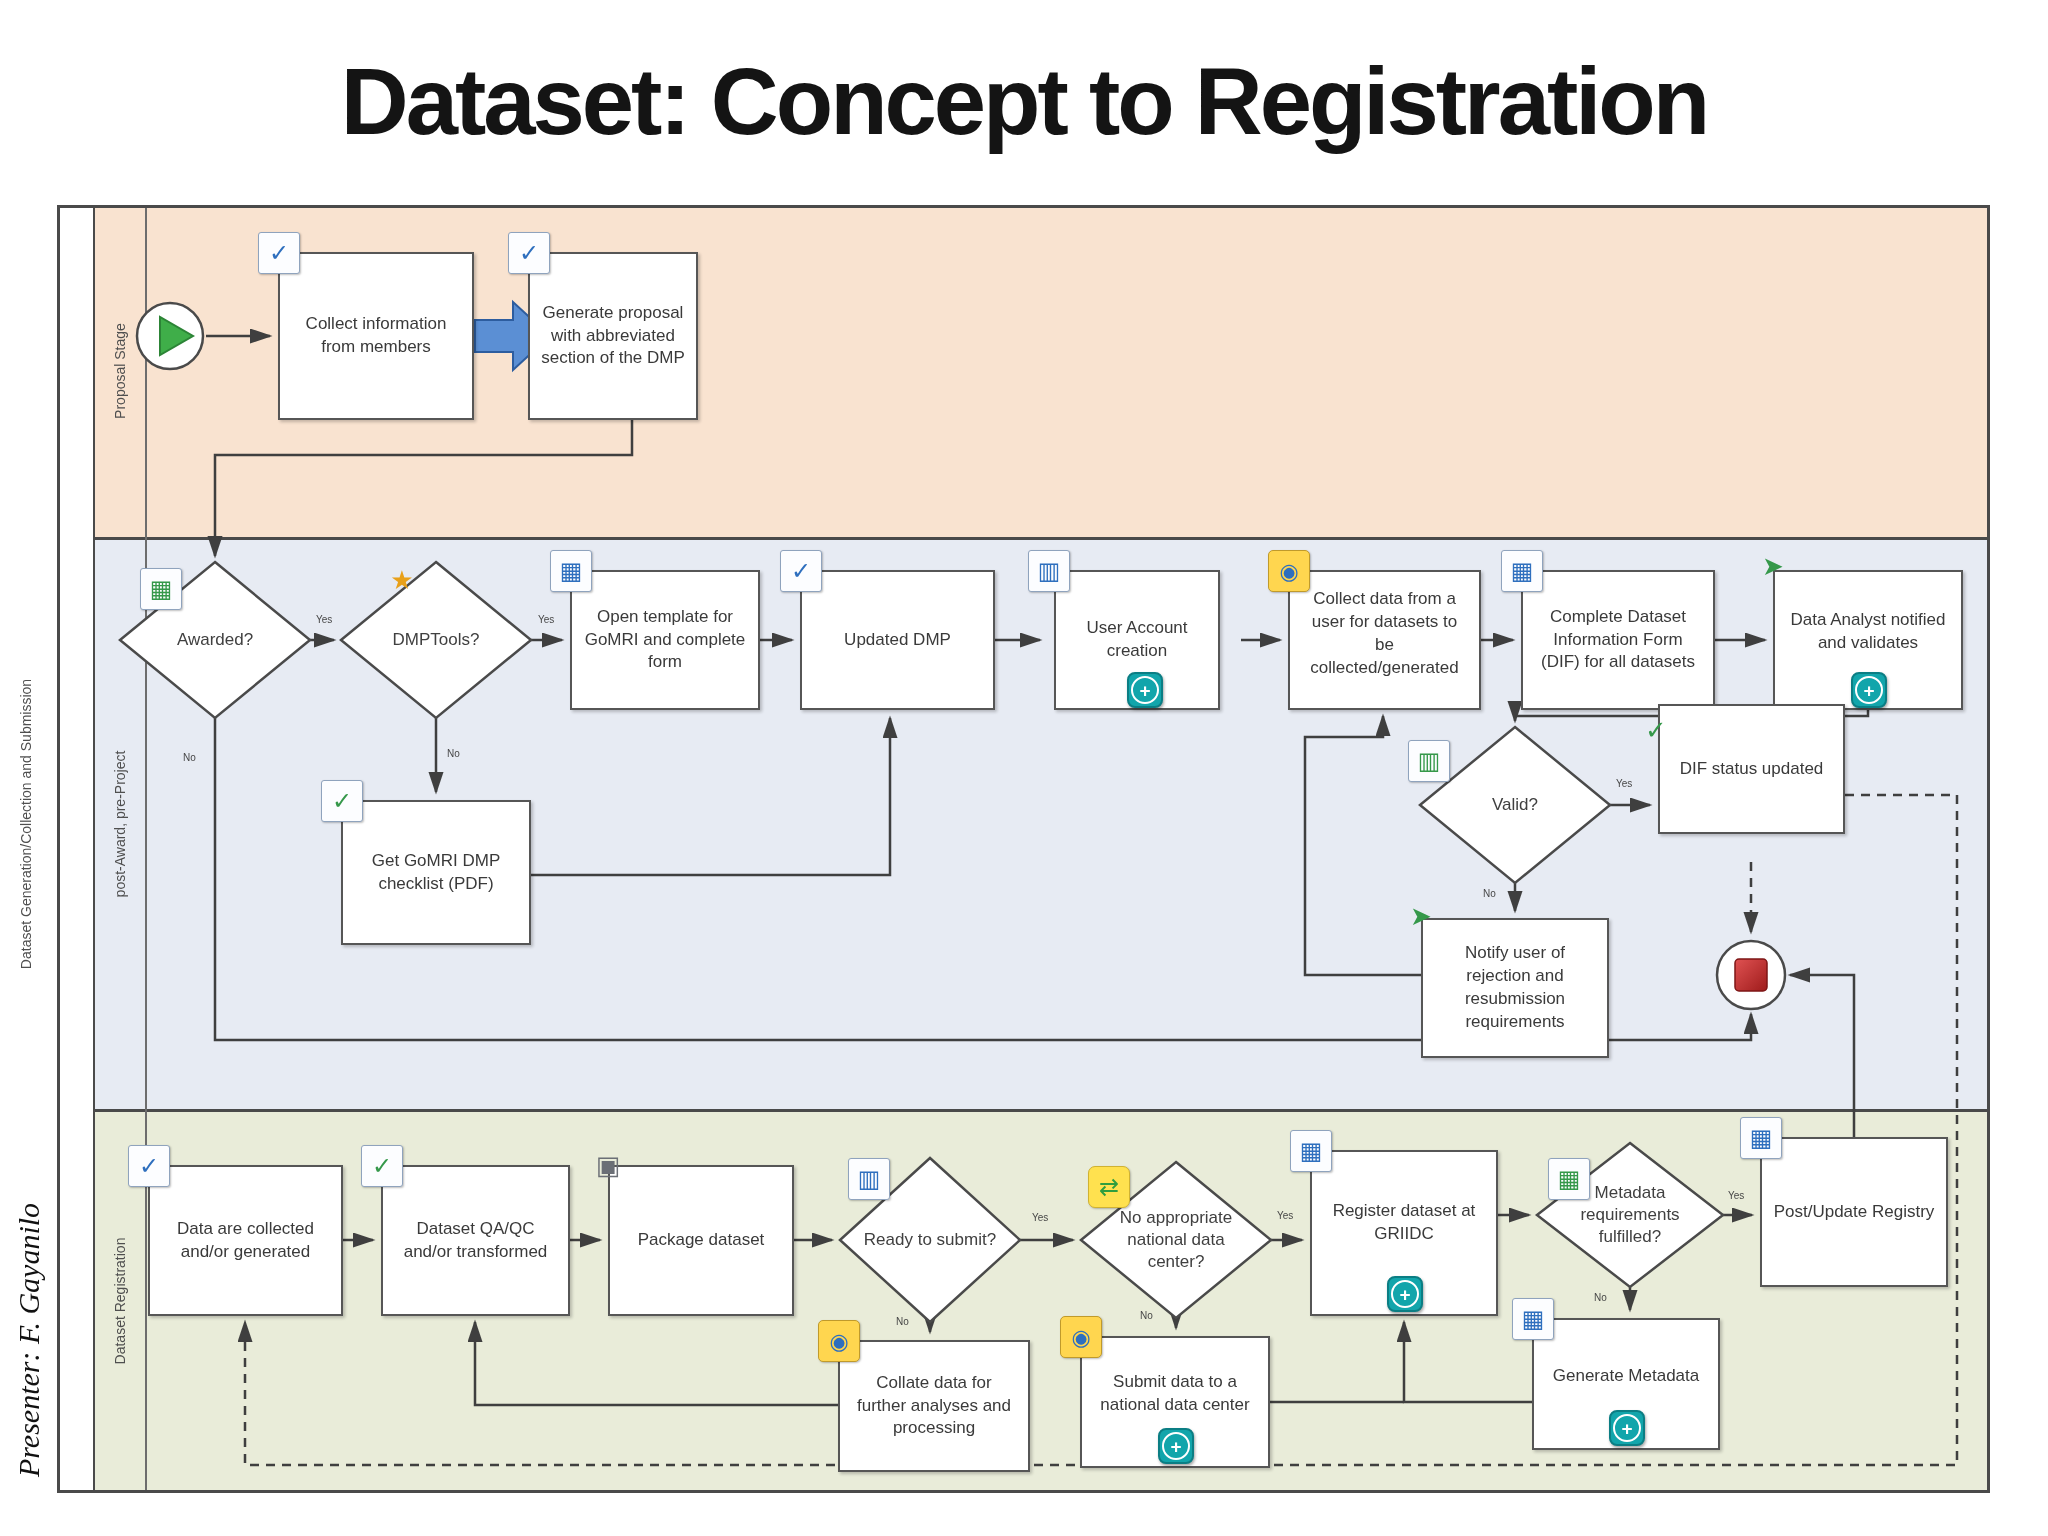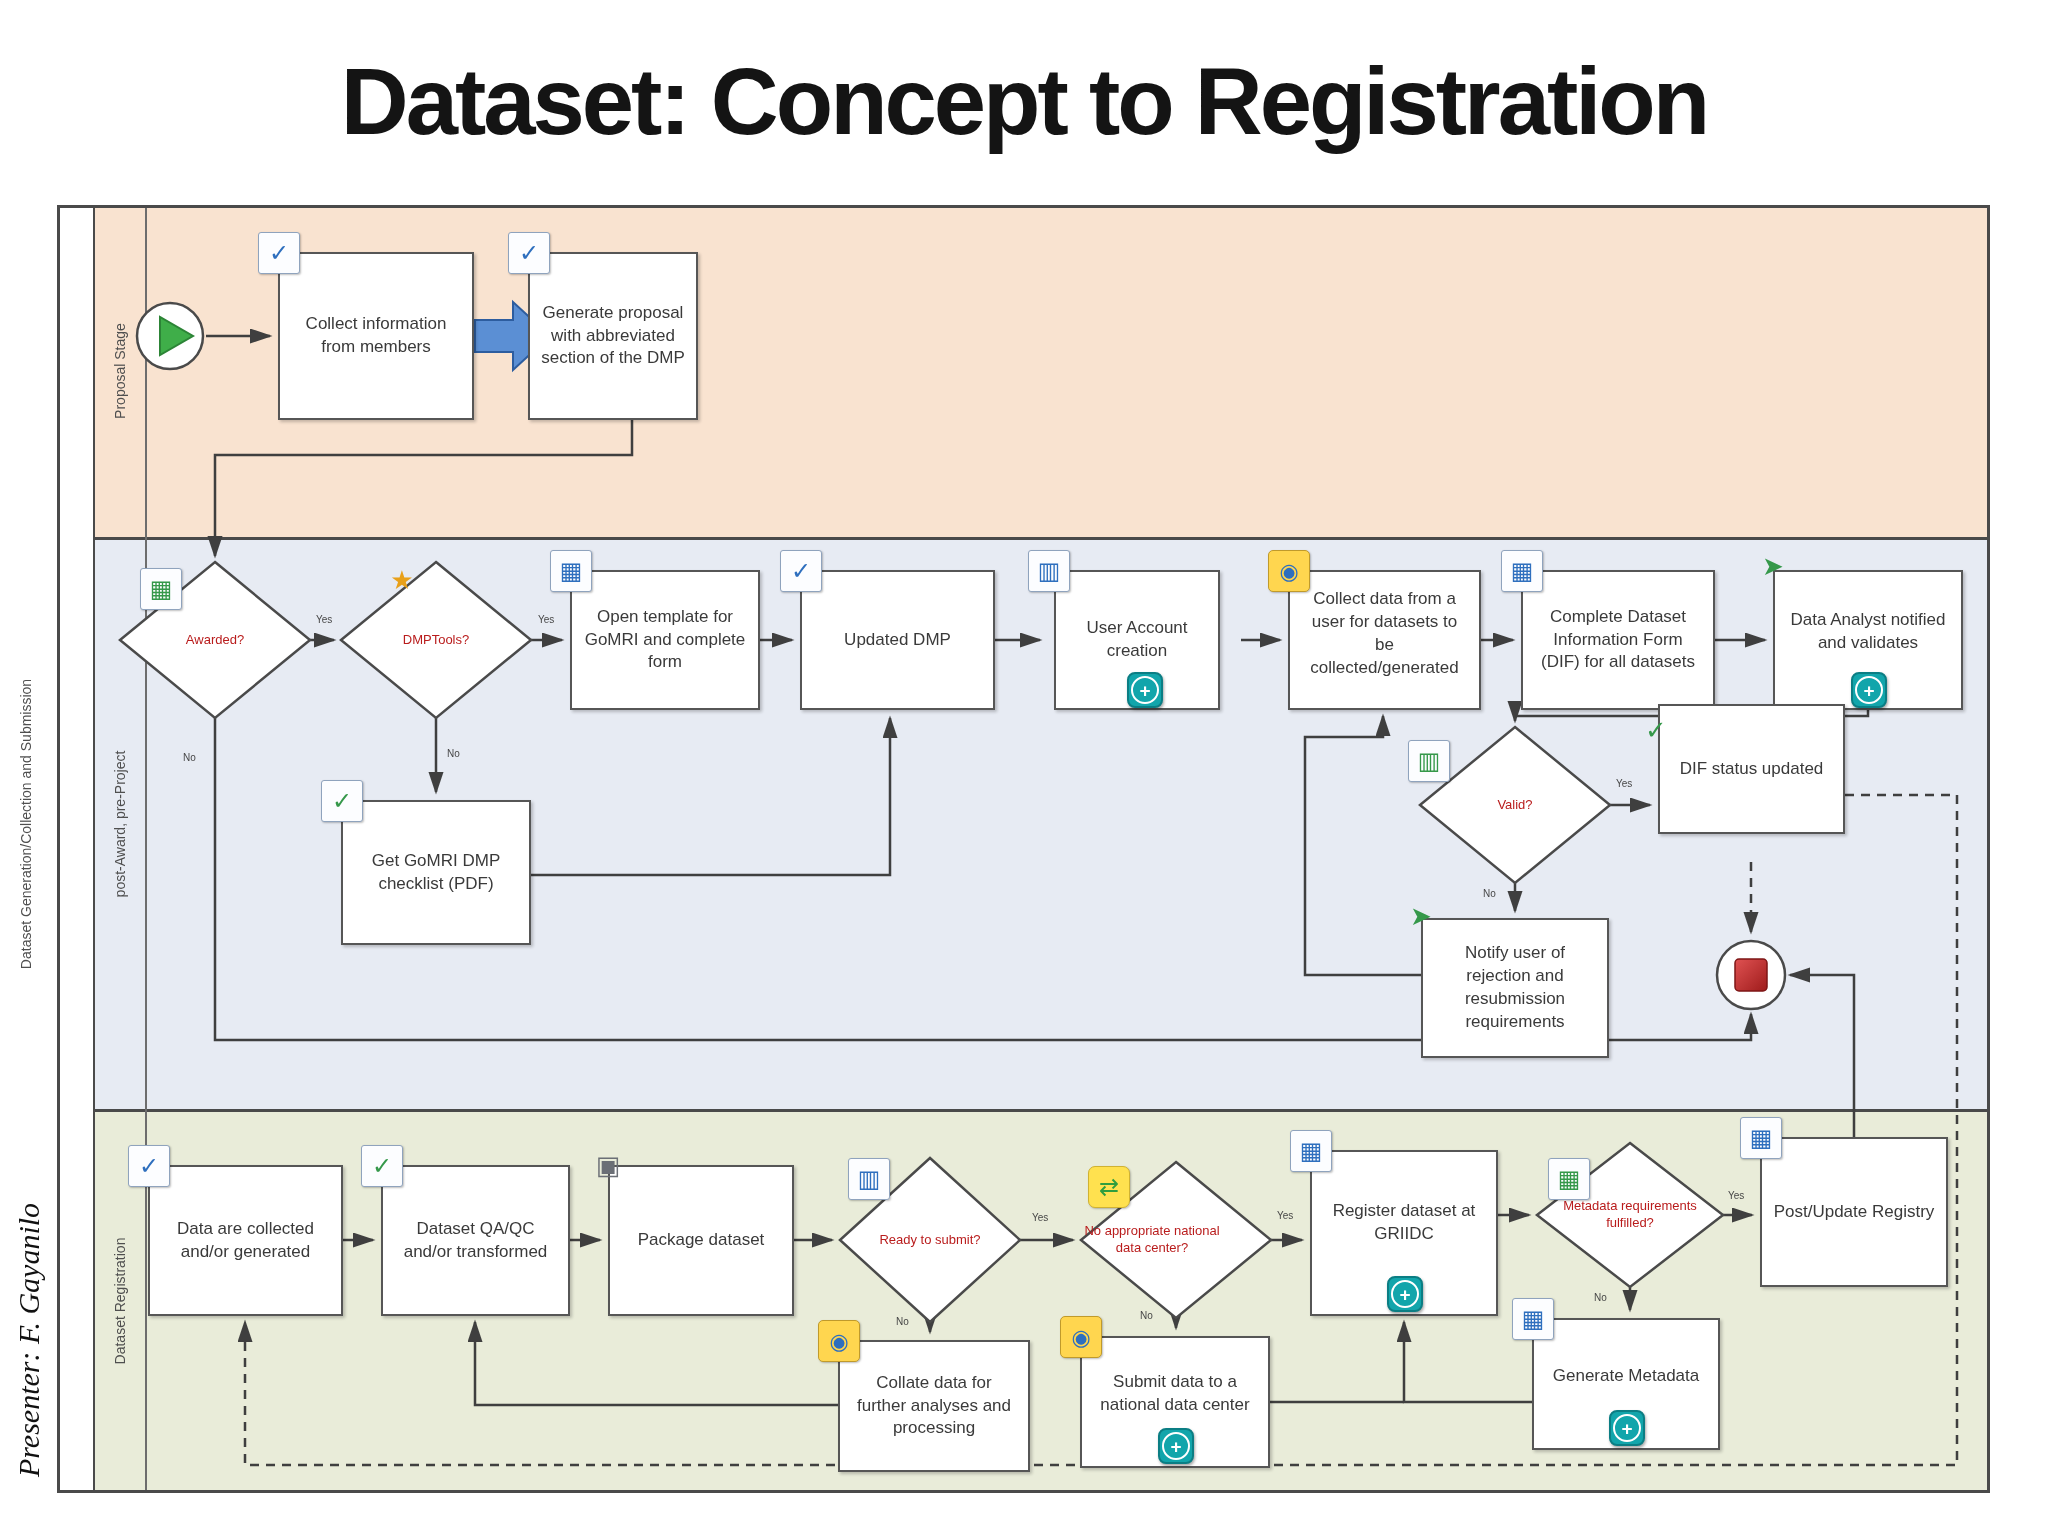--- a/index.html
+++ b/index.html
@@ -28,21 +28,21 @@
   .presenter { position:absolute; left:-178px; top:1320px; width:420px; height:40px;
                transform:rotate(-90deg); font-family:"Liberation Serif", serif;
                font-style:italic; font-size:30px; color:#111; text-align:center; }
 
   
   .task { position:absolute; background:#ffffff; border:2px solid #565656;
           box-shadow:2px 2px 3px rgba(0,0,0,.22); box-sizing:border-box;
           display:flex; align-items:center; justify-content:center; text-align:center;
           padding:8px 10px; font-size:17px; line-height:1.35; color:#3a3a3a; }
   .dlabel { position:absolute; display:flex; align-items:center; justify-content:center;
-            text-align:center; font-size:13px; line-height:1.3; color:#b91c1c; }
+            text-align:center; font-size:17px; line-height:1.3; color:#404040; }
   .elabel { position:absolute; font-size:10px; color:#474747; }
 
   .icon { position:absolute; width:40px; height:40px; display:flex; align-items:center;
           justify-content:center; }
   .ic-sheet { background:#fcfdff; border:1px solid #8fa3bd; border-radius:3px;
               box-shadow:1px 1px 2px rgba(0,0,0,.25); color:#2e6fbe; font-size:24px; }
   .ic-sheet.green { color:#35984a; }
   .ic-folder { background:#ffd64f; border:1px solid #c09a2b; border-radius:5px;
                box-shadow:1px 1px 2px rgba(0,0,0,.25); color:#2e6fbe; font-size:22px; }
   .ic-badge { background:#ffe14f; border:1px solid #d0b232; border-radius:7px;
@@ -205,21 +205,21 @@
       <span>Submit data to a national data center</span>
     </div>
   <div class="task" style="left:1532px;top:1318px;width:188px;height:132px;padding-bottom:24px">
       <span>Generate Metadata</span>
     </div>
 
   <div class="dlabel" style="left:140px;top:612px;width:150px;height:56px">Awarded?</div>
   <div class="dlabel" style="left:361px;top:612px;width:150px;height:56px">DMPTools?</div>
   <div class="dlabel" style="left:1440px;top:777px;width:150px;height:56px">Valid?</div>
   <div class="dlabel" style="left:850px;top:1212px;width:160px;height:56px">Ready to submit?</div>
-  <div class="dlabel" style="left:1077px;top:1180px;width:150px;height:120px">No appropriate national data center?</div>
+  <div class="dlabel" style="left:1101px;top:1180px;width:150px;height:120px">No appropriate national data center?</div>
   <div class="dlabel" style="left:1557px;top:1158px;width:146px;height:114px">Metadata requirements fulfilled?</div>
 
   <span class="elabel" style="left:316px;top:614px">Yes</span>
   <span class="elabel" style="left:183px;top:752px">No</span>
   <span class="elabel" style="left:538px;top:614px">Yes</span>
   <span class="elabel" style="left:447px;top:748px">No</span>
   <span class="elabel" style="left:1616px;top:778px">Yes</span>
   <span class="elabel" style="left:1483px;top:888px">No</span>
   <span class="elabel" style="left:1032px;top:1212px">Yes</span>
   <span class="elabel" style="left:896px;top:1316px">No</span>

